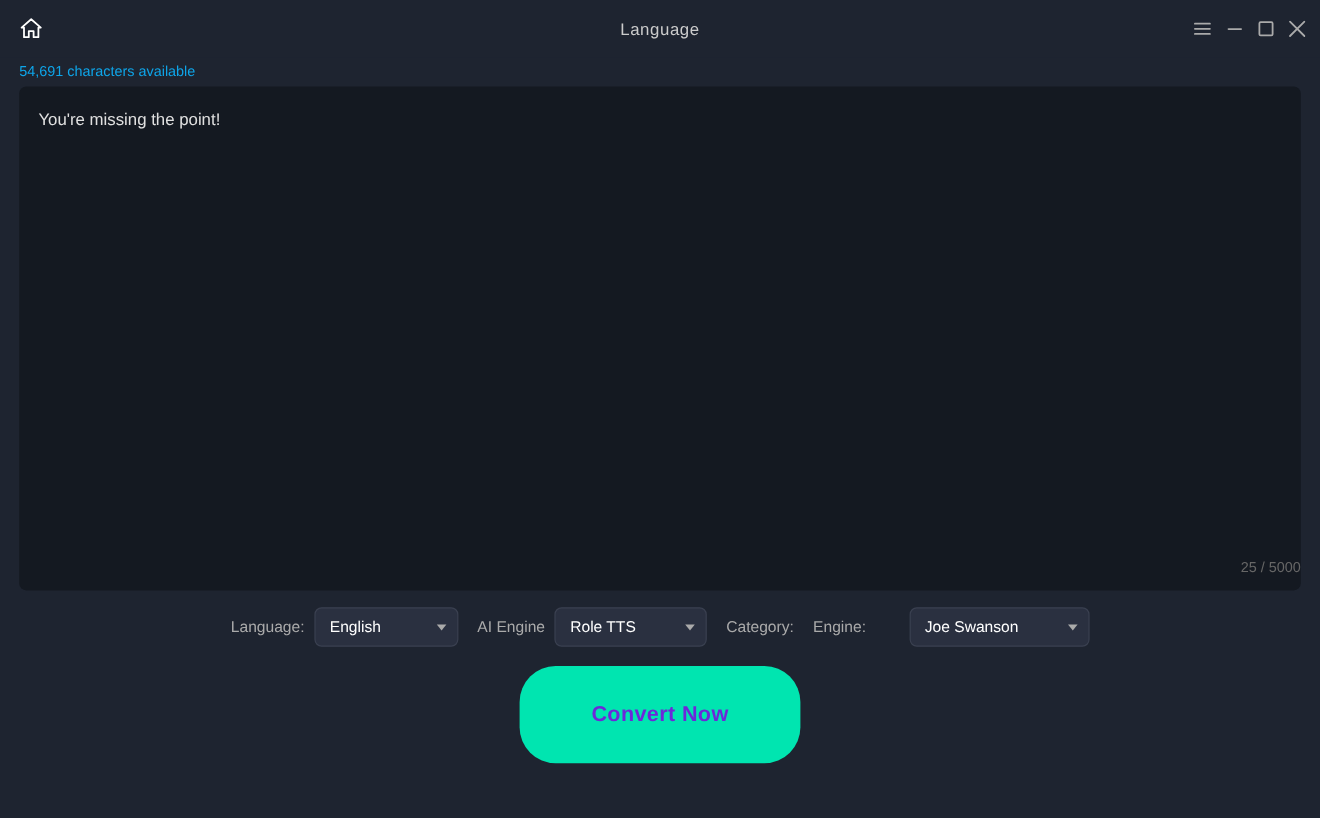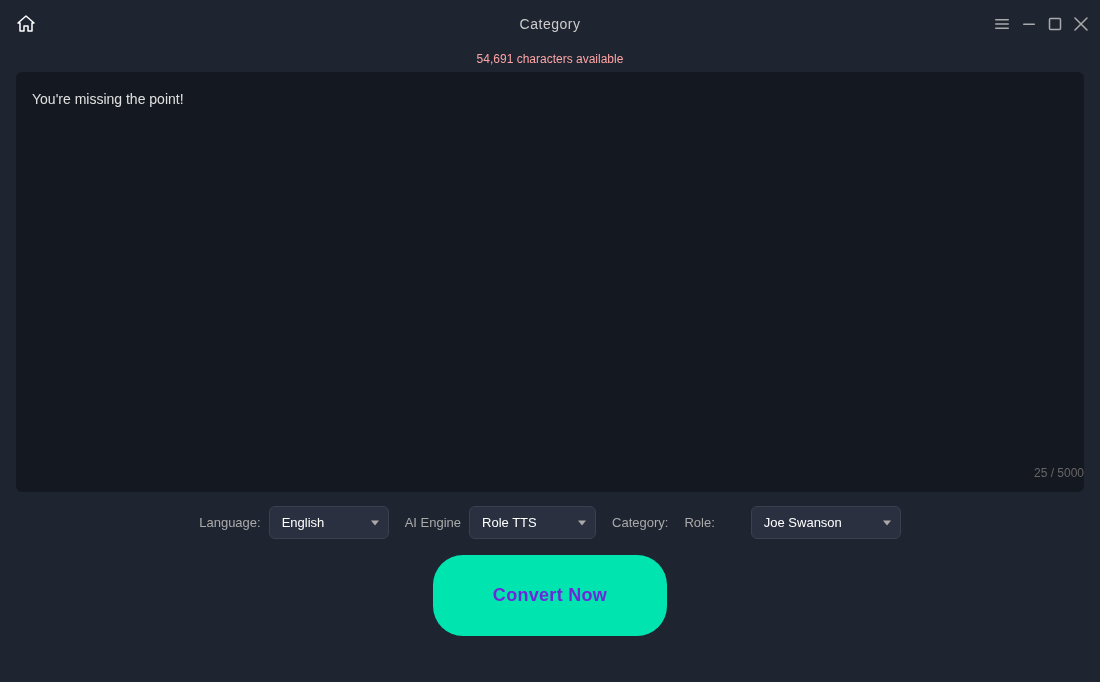--- a/index.html
+++ b/index.html
@@ -59,24 +59,24 @@
       color: #aaaaaa;
       font-size: 16px;
       line-height: 1;
       display: flex;
       align-items: center;
       justify-content: center;
     }
 
     
     .chars-available {
-      text-align: center;
+      text-align: left;
       padding: 4px 16px 6px 16px;
       font-size: 12px;
-      color: #fca5a5;
+      color: #0ea5e9;
     }
 
     
     .textarea-container {
       margin: 0 16px;
       background-color: #141921;
       border-radius: 6px;
       position: relative;
       height: 420px;
     }
@@ -191,21 +191,21 @@
 
 <div class="titlebar">
   <div class="titlebar-home">
     <span class="icon-svg">
       <svg width="20" height="20" viewBox="0 0 20 20" fill="none" xmlns="http://www.w3.org/2000/svg">
         <path d="M10 2L2 9H4V17H8V12H12V17H16V9H18L10 2Z" stroke="#ffffff" stroke-width="1.5" fill="none" stroke-linejoin="round"></path>
       </svg>
     </span>
   </div>
 
-  <span class="titlebar-title">Category</span>
+  <span class="titlebar-title">Language</span>
 
   <div class="titlebar-controls">
     <span class="titlebar-btn">
       <svg width="16" height="16" viewBox="0 0 16 16" fill="currentColor">
         <rect x="1" y="3" width="14" height="1.5" rx="0.75"></rect>
         <rect x="1" y="7.25" width="14" height="1.5" rx="0.75"></rect>
         <rect x="1" y="11.5" width="14" height="1.5" rx="0.75"></rect>
       </svg>
     </span>
     <span class="titlebar-btn">
@@ -258,21 +258,21 @@
         <option>Standard TTS</option>
       </select>
     </div>
   </div>
 
   <div class="control-group">
     <span class="control-label">Category:</span>
   </div>
 
   <div class="control-group">
-    <span class="control-label">Role:</span>
+    <span class="control-label">Engine:</span>
     <div class="select-wrapper">
       <select class="control-select" style="min-width: 150px; margin-left: 28px;">
         <option>Joe Swanson</option>
         <option>Peter Griffin</option>
         <option>Stewie Griffin</option>
         <option>Brian Griffin</option>
         <option>Quagmire</option>
       </select>
     </div>
   </div>

